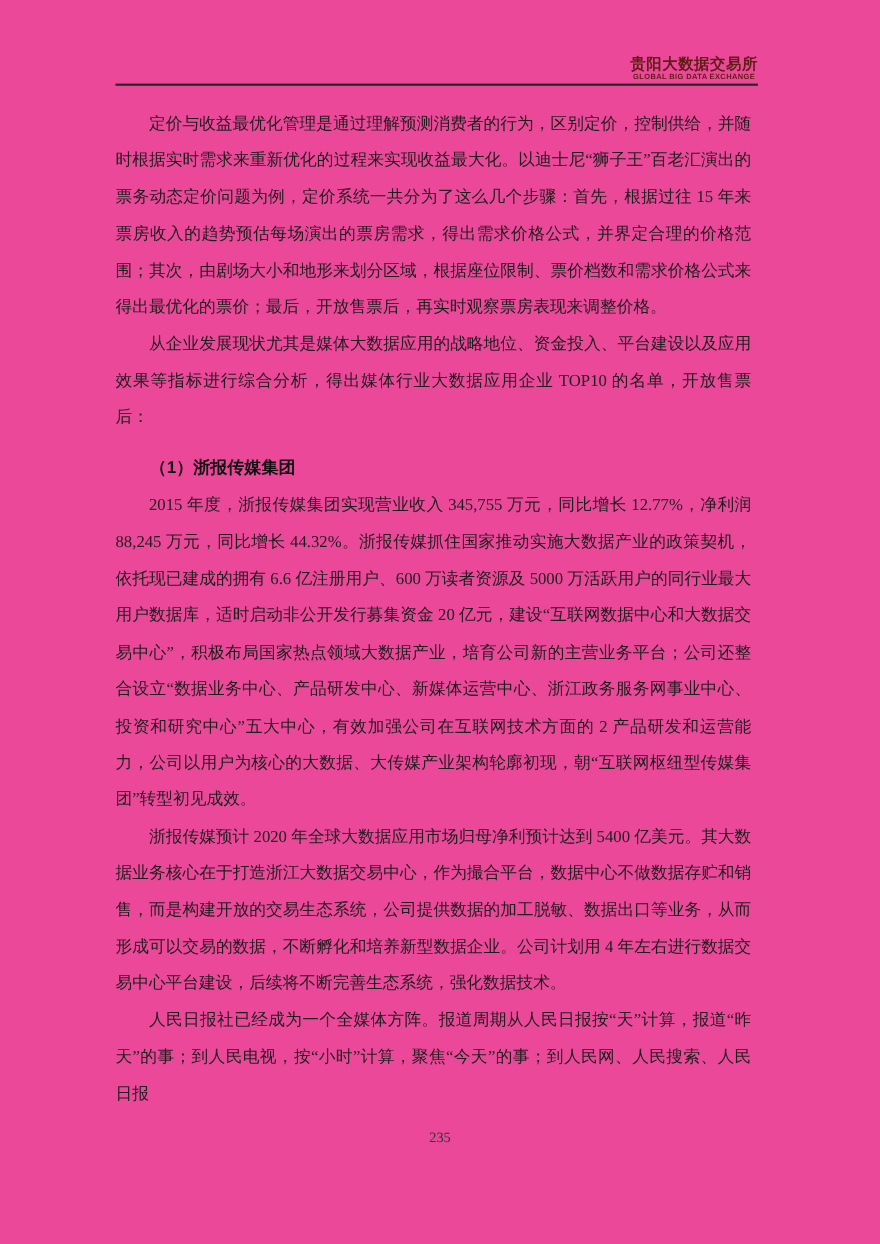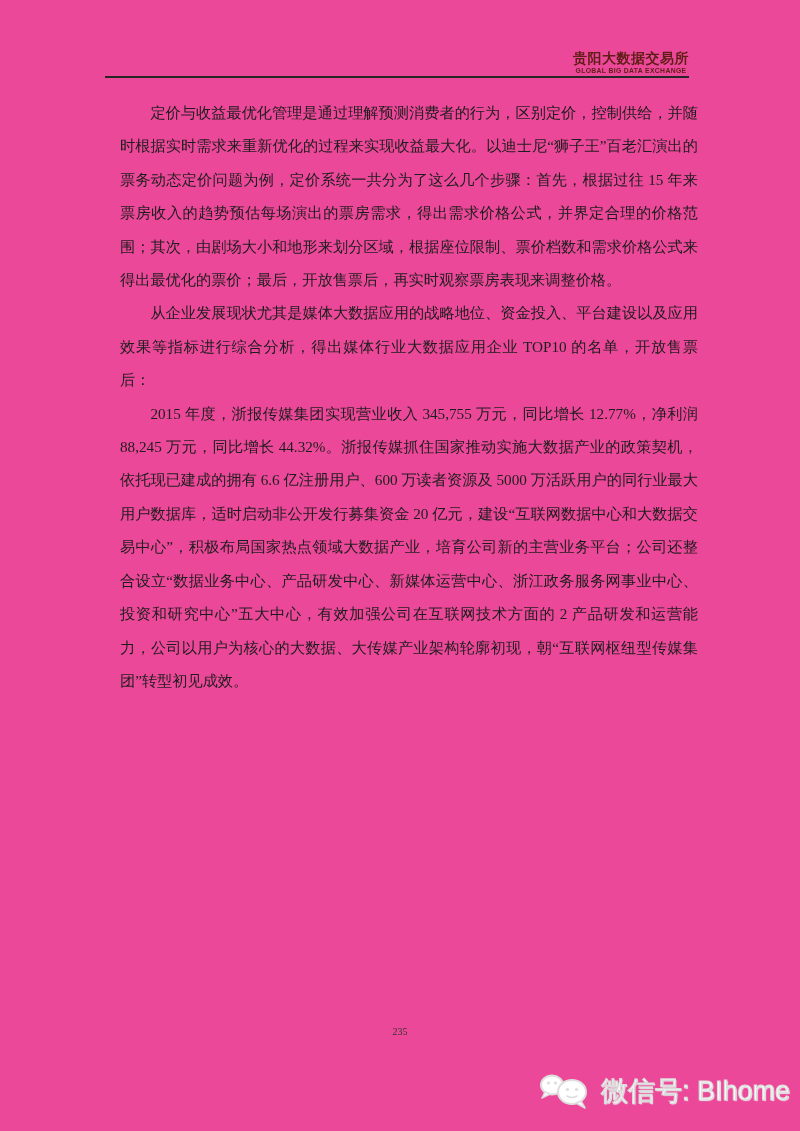--- a/index.html
+++ b/index.html
@@ -48,21 +48,21 @@
     left: 0;
     top: 76px;
     width: 100%;
     height: 2px;
     background: #262626;
   }
 
   
   .content {
     position: absolute;
-    left: 120px;
+    left: 105px;
     top: 96px;
     width: 578px;
     font-size: 15.2px;
     line-height: 33.4px;
     color: #1d1d1d;
     text-align: justify;
     text-justify: inter-ideograph;
   }
   .content p { margin: 0; text-indent: 2em; }
 
@@ -84,21 +84,21 @@
     color: #111111;
   }
 
   
   .page-number {
     position: absolute;
     top: 1026px;
     left: 0;
     right: 0;
     text-align: center;
-    font-size: 10px;
+    font-size: 13px;
     color: #333333;
   }
 
   
   .watermark {
     position: absolute;
     right: 10px;
     top: 1068px;
     display: flex;
     align-items: center;
@@ -126,39 +126,26 @@
     </div>
     <div class="header-rule"></div>
   </header>
 
   <main class="content">
     <p>定价与收益最优化管理是通过理解预测消费者的行为，区别定价，控制供给，并随时根据实时需求来重新优化的过程来实现收益最大化。以迪士尼“狮子王”百老汇演出的票务动态定价问题为例，定价系统一共分为了这么几个步骤：首先，根据过往 15 年来票房收入的趋势预估每场演出的票房需求，得出需求价格公式，并界定合理的价格范围；其次，由剧场大小和地形来划分区域，根据座位限制、票价档数和需求价格公式来得出最优化的票价；最后，开放售票后，再实时观察票房表现来调整价格。</p>
 
 
     <p>从企业发展现状尤其是媒体大数据应用的战略地位、资金投入、平台建设以及应用效果等指标进行综合分析，得出媒体行业大数据应用企业 TOP10 的名单，开放售票后：</p>
 
+    <p class="sub-heading">（1）浙报传媒集团</p>
 
     <p>2015 年度，浙报传媒集团实现营业收入 345,755 万元，同比增长 12.77%，净利润 88,245 万元，同比增长 44.32%。浙报传媒抓住国家推动实施大数据产业的政策契机，依托现已建成的拥有 6.6 亿注册用户、600 万读者资源及 5000 万活跃用户的同行业最大用户数据库，适时启动非公开发行募集资金 20 亿元，建设“互联网数据中心和大数据交易中心”，积极布局国家热点领域大数据产业，培育公司新的主营业务平台；公司还整合设立“数据业务中心、产品研发中心、新媒体运营中心、浙江政务服务网事业中心、投资和研究中心”五大中心，有效加强公司在互联网技术方面的 2 产品研发和运营能力，公司以用户为核心的大数据、大传媒产业架构轮廓初现，朝“互联网枢纽型传媒集团”转型初见成效。</p>
 
+    <p>浙报传媒预计 2020 年全球大数据应用市场归母净利预计达到 5400 亿美元。其大数据业务核心在于打造浙江大数据交易中心，作为撮合平台，数据中心不做数据存贮和销售，而是构建开放的交易生态系统，公司提供数据的加工脱敏、数据出口等业务，从而形成可以交易的数据，不断孵化和培养新型数据企业。公司计划用 4 年左右进行数据交易中心平台建设，后续将不断完善生态系统，强化数据技术。</p>
 
 
+    <p>人民日报社已经成为一个全媒体方阵。报道周期从人民日报按“天”计算，报道“昨天”的事；到人民电视，按“小时”计算，聚焦“今天”的事；到人民网、人民搜索、人民日报</p>
   </main>
 
   <div class="page-number">235</div>
 
-  <div class="watermark">
-    <svg class="wechat-icon" width="54" height="46" viewBox="0 0 54 46" xmlns="http://www.w3.org/2000/svg">
-
-      <ellipse cx="13" cy="17" rx="11" ry="9.5" fill="#ffffff" stroke="#dedede" stroke-width="2"></ellipse>
-      <path d="M6 24 L3 30 L11 26 Z" fill="#ffffff" stroke="#dedede" stroke-width="1.6" stroke-linejoin="round"></path>
-      <circle cx="9.5" cy="15" r="1.5" fill="#dcdcdc"></circle>
-      <circle cx="16.5" cy="15" r="1.5" fill="#dcdcdc"></circle>
-
-      <ellipse cx="33" cy="24" rx="14" ry="12" fill="#ffffff" stroke="#dedede" stroke-width="2"></ellipse>
-      <path d="M42 33 L46 40 L37 35 Z" fill="#ffffff" stroke="#dedede" stroke-width="1.6" stroke-linejoin="round"></path>
-      <circle cx="28.5" cy="21.5" r="1.6" fill="#dcdcdc"></circle>
-      <circle cx="37.5" cy="21.5" r="1.6" fill="#dcdcdc"></circle>
-      <path d="M28 28 Q33 31 38 28" fill="none" stroke="#dedede" stroke-width="1.6" stroke-linecap="round"></path>
-    </svg>
-    <span class="watermark-text">微信号: BIhome</span>
-  </div>
 
 </div>
 
 </body></html>

